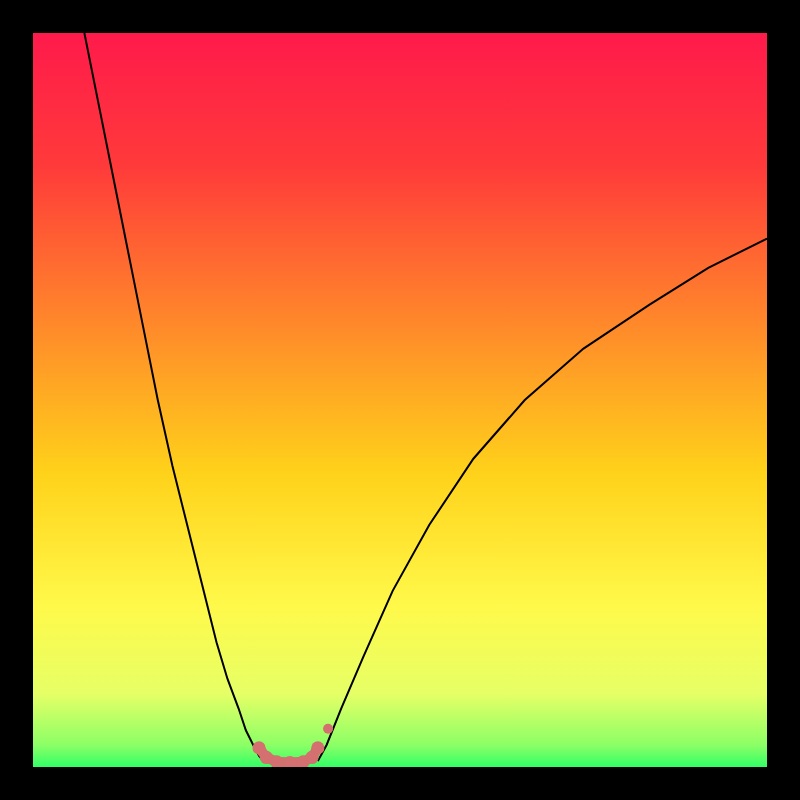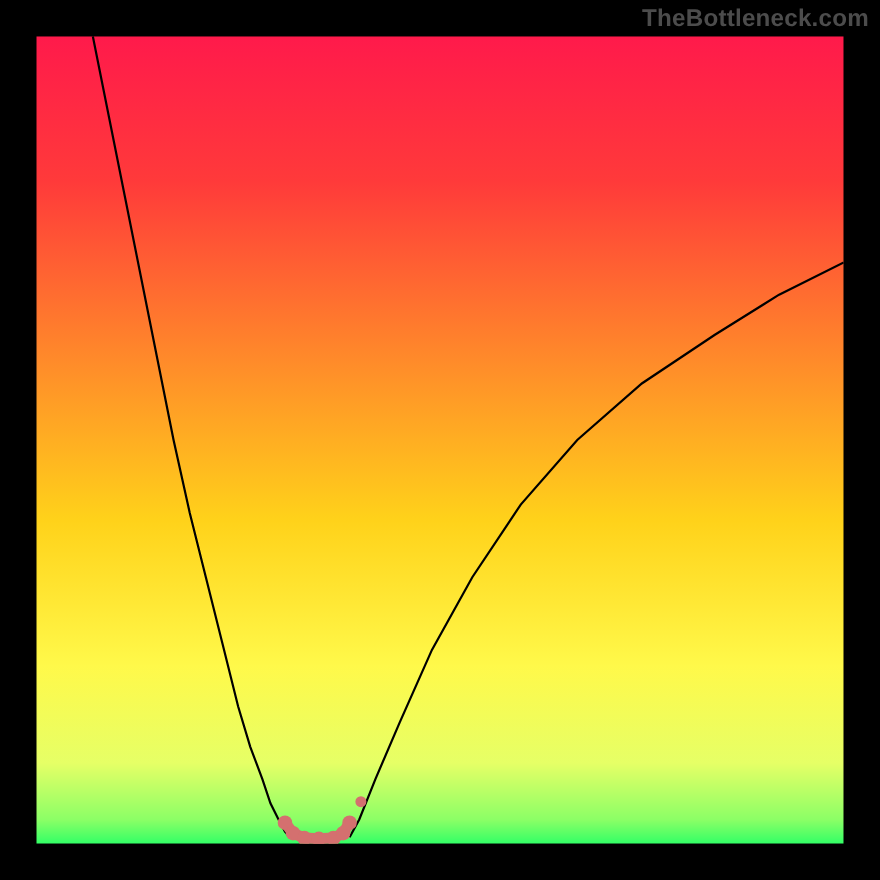--- a/index.html
+++ b/index.html
@@ -45,21 +45,20 @@
     inset: 0;
     width: 100%;
     height: 100%;
     overflow: visible;
   }
 </style>
 </head>
 <body>
 
 <div class="frame">
-  <div class="attribution">TheBottleneck.com</div>
 
   <div class="plot-area">
     <div class="gradient" style="background: linear-gradient(rgb(255, 26, 75) 0%, rgb(255, 58, 58) 18%, rgb(255, 138, 42) 40%, rgb(255, 210, 26) 60%, rgb(255, 249, 74) 78%, rgb(230, 255, 102) 90%, rgb(140, 255, 102) 97%, rgb(51, 255, 102) 100%);"></div>
     <svg class="curves" viewBox="0 0 100 100" preserveAspectRatio="none">
         <path d="M7.00 0.00 L9.00 10.00 L11.00 20.00 L13.00 30.00 L15.00 40.00 L17.00 50.00 L19.00 59.00 L21.00 67.00 L23.00 75.00 L25.00 83.00 L26.50 88.00 L28.00 92.00 L29.00 95.00 L30.00 97.00 L30.80 98.50 L31.40 99.20" fill="none" stroke="#000000" stroke-width="2" vector-effect="non-scaling-stroke"></path>
         <path d="M38.80 99.20 L40.00 97.00 L42.00 92.00 L45.00 85.00 L49.00 76.00 L54.00 67.00 L60.00 58.00 L67.00 50.00 L75.00 43.00 L84.00 37.00 L92.00 32.00 L100.00 28.00" fill="none" stroke="#000000" stroke-width="2" vector-effect="non-scaling-stroke"></path>
         <path d="M30.80 97.40 L31.80 98.70 L33.20 99.30 L35.00 99.40 L36.80 99.30 L38.00 98.70 L38.80 97.40" fill="none" stroke="#d4706f" stroke-width="10" vector-effect="non-scaling-stroke" stroke-linecap="round" stroke-linejoin="round"></path>
         <circle cx="30.8" cy="97.4" r="0.9" fill="#d4706f"></circle>
         <circle cx="31.8" cy="98.7" r="0.9" fill="#d4706f"></circle>
         <circle cx="33.2" cy="99.3" r="0.9" fill="#d4706f"></circle>

